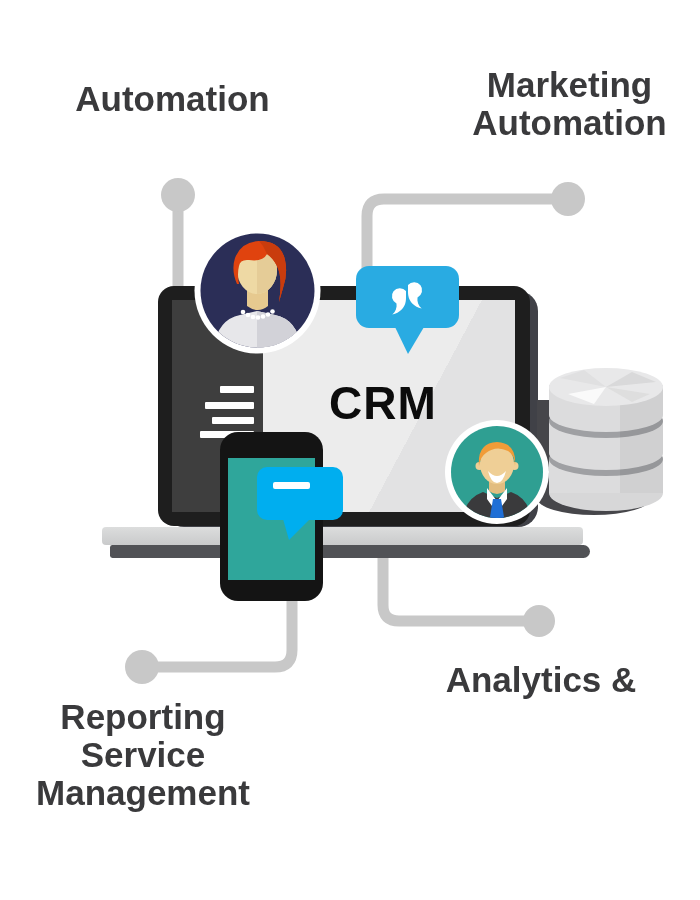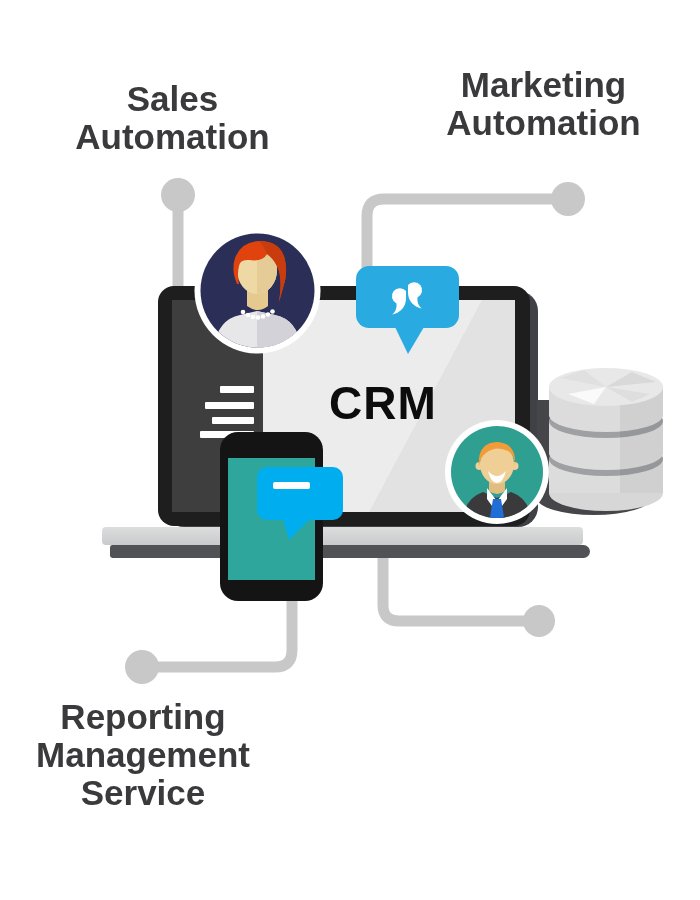--- a/index.html
+++ b/index.html
@@ -4,21 +4,21 @@
 <style>
   html,body{margin:0;padding:0;background:#ffffff;}
   .stage{position:relative;width:700px;height:900px;background:#ffffff;overflow:hidden;
          font-family:"Liberation Sans",sans-serif;}
   .abs{position:absolute;}
   
   .feature{position:absolute;font-weight:bold;font-size:35px;line-height:38px;
            color:#3a3a3c;text-align:center;}
   .feature span{display:block;}
   #label-sales{left:40px;top:80px;width:265px;}
-  #label-marketing{left:416px;top:66px;width:255px;}
+  #label-marketing{left:442px;top:66px;width:255px;}
   #label-customer{left:12px;top:698px;width:262px;}
   #label-analytics{left:412px;top:661px;width:258px;}
   
   .laptop-edge{left:164px;top:291px;width:374px;height:236px;background:#404147;border-radius:20px;}
   .laptop-frame{left:158px;top:286px;width:372px;height:240px;background:#1e1e1e;border-radius:16px;}
   .laptop-screen{left:172px;top:300px;width:343px;height:212px;background:#3e3e3e;overflow:hidden;}
   .screen-main{position:absolute;left:91px;top:0;width:252px;height:212px;
                background:linear-gradient(118deg,#ececec 60%,#e2e2e3 60%);}
   .crm-title{position:absolute;top:76px;left:0;width:100%;text-align:center;
              font-size:46px;font-weight:bold;color:#0c0c0c;letter-spacing:1px;
@@ -158,28 +158,28 @@
   <div class="abs phone-screen"></div>
 
   <svg class="abs" style="left:283px;top:519px" width="30" height="22" viewBox="0 0 30 22">
     <polygon points="0,0 27,0 6,21" fill="#00aeef"></polygon>
   </svg>
   <div class="abs bubble-phone">
     <div class="bubble-dash"></div>
   </div>
 
   <div class="feature" id="label-sales">
-    <span>Sales</span>
     <span>Automation</span>
   </div>
   <div class="feature" id="label-marketing">
     <span>Marketing</span>
     <span>Automation</span>
   </div>
   <div class="feature" id="label-customer">
     <span>Reporting</span>
+    <span>Service</span>
     <span>Management</span>
-    <span>Service</span>
   </div>
   <div class="feature" id="label-analytics">
+    <span>Analytics &amp;</span>
   </div>
 
 </div>
 
 </body></html>

